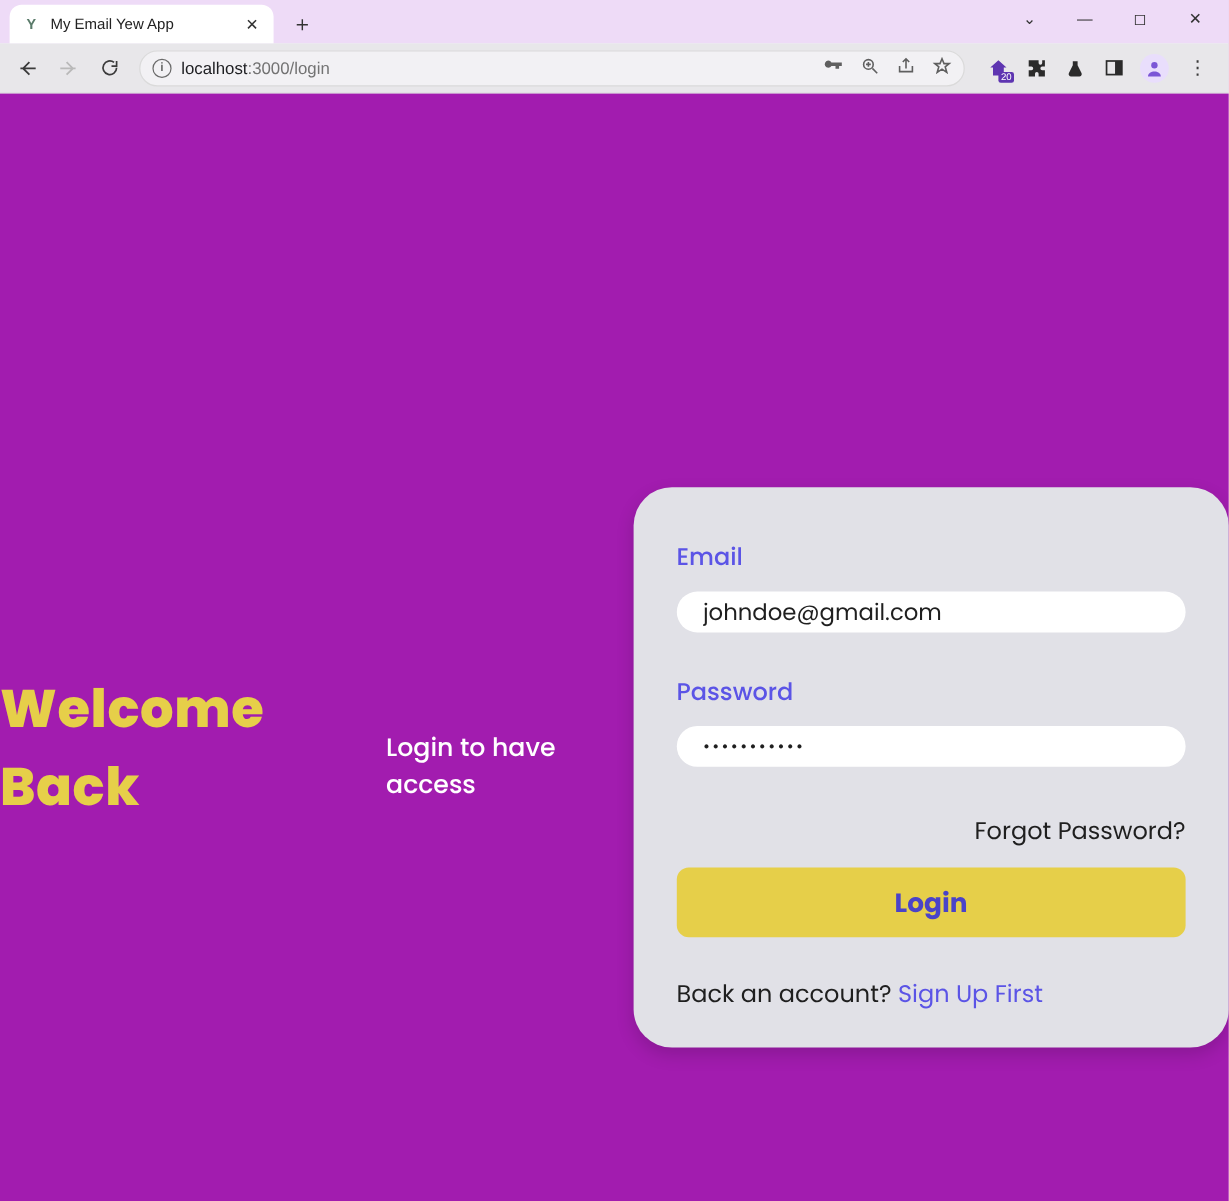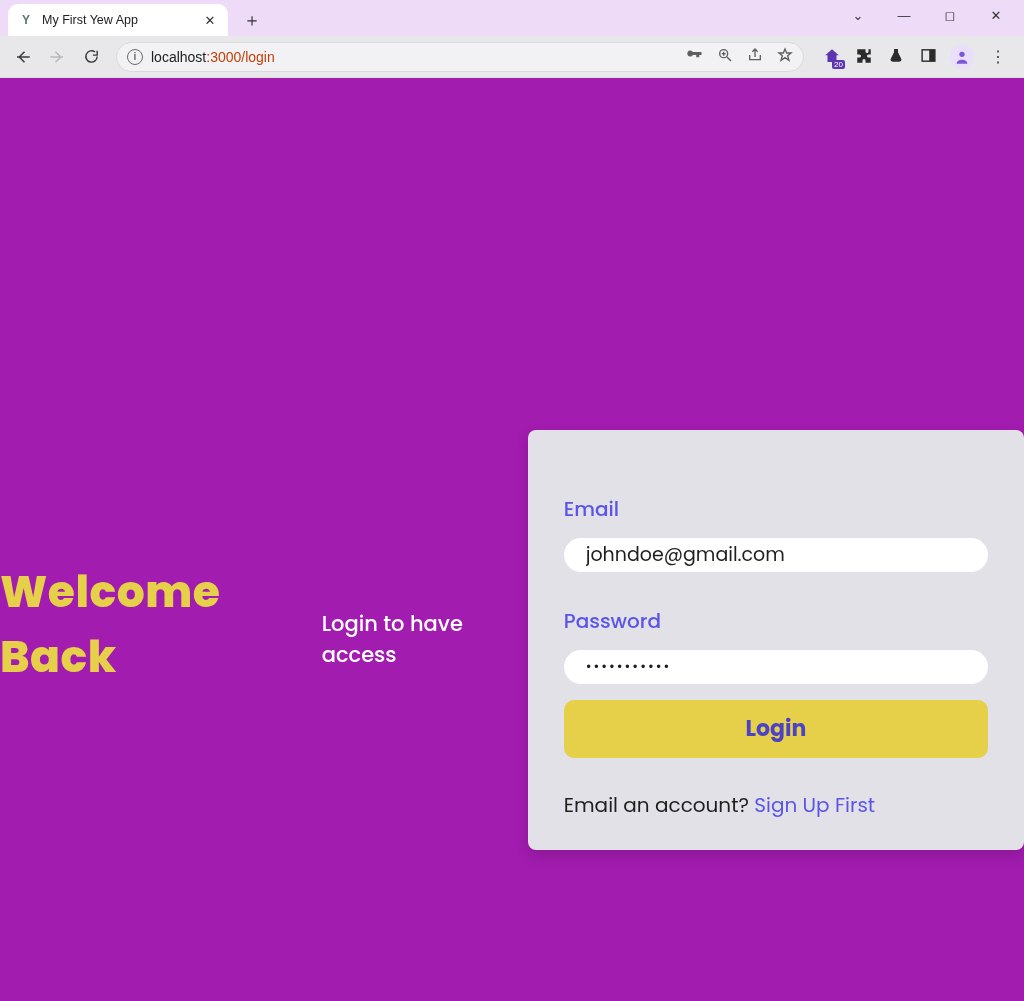--- a/index.html
+++ b/index.html
@@ -81,24 +81,24 @@
     color: #4b4b4b;
     font-size: 14px;
     margin: 0 6px;
   }
   .omnibox .info-icon {
     width: 16px; height: 16px; border: 1.5px solid #6a6a6a; border-radius: 50%;
     display: inline-flex; align-items: center; justify-content: center;
     font-size: 10px; color: #6a6a6a; font-weight: bold;
   }
   .omnibox .url .host { color: #202124; }
-  .omnibox .url .path { color: #c2410c; }
+  .omnibox .url .path { color: #737373; }
   .omnibox .right-icons { margin-left: auto; display: flex; gap: 14px; align-items: center; color: #5f5f5f; }
   .ext-icons { display: flex; gap: 12px; align-items: center; padding: 0 6px 0 8px; }
-  .ext-icons .icon { width: 20px; height: 20px; display: inline-flex; justify-content: center; color: #2b2b2b; }
+  .ext-icons .icon { width: 20px; height: 20px; display: inline-flex; align-items: center; justify-content: center; color: #2b2b2b; }
   .ext-icons .home-badge { position: relative; color: #5e35b1; }
   .ext-icons .home-badge .badge {
     position: absolute; bottom: -2px; right: -3px;
     background: #5e35b1; color: #fff; font-size: 8px; padding: 0 2px; border-radius: 2px;
   }
   .avatar {
     width: 24px; height: 24px; border-radius: 50%;
     background: #e9defc; display: inline-flex; align-items: center; justify-content: center;
     color: #7b56d6;
   }
@@ -125,22 +125,22 @@
     margin-top: 30px;
     font-family: "Poppins","Segoe UI",Arial,sans-serif;
     font-size: 21px;
     color: #ffffff;
     font-weight: 500;
   }
   .card {
     margin-top: 32px;
     width: 528px;
     background: #e1e1e7;
-    border-radius: 8px;
-    padding: 64px 36px 30px 36px;
+    border-radius: 32px;
+    padding: 43px 36px 30px 36px;
     box-shadow: 0 6px 14px rgba(0,0,0,0.15);
   }
   .field-label {
     color: #5b54e6;
     font-size: 20px;
     font-weight: 500;
     margin-bottom: 14px;
     font-family: "Poppins","Segoe UI",Arial,sans-serif;
   }
   .text-input {
@@ -184,21 +184,21 @@
     font-family: "Poppins","Segoe UI",Arial,sans-serif;
   }
   .signup-row a { color: #5b54e6; text-decoration: none; cursor: pointer; }
 </style>
 </head>
 <body>
 
 <div class="window-titlebar">
   <div class="tab">
     <span class="favicon">Y</span>
-    <span>My First Yew App</span>
+    <span>My Email Yew App</span>
     <span class="close">✕</span>
   </div>
   <div class="new-tab">＋</div>
 
   <div class="window-controls">
     <span class="win-chevron">⌄</span>
     <span>―</span>
     <span>◻</span>
     <span>✕</span>
   </div>
@@ -294,20 +294,21 @@
     <div class="field-block">
       <div class="field-label">Email</div>
       <input class="text-input" type="text" value="johndoe@gmail.com" style="">
     </div>
 
     <div class="field-block">
       <div class="field-label">Password</div>
       <input class="text-input pwd" type="text" value="•••••••••••" style="">
     </div>
 
+    <div class="forgot">Forgot Password?</div>
 
     <button class="login-btn">Login</button>
 
     <div class="signup-row">
-      <span>Email an account? </span><a>Sign Up First</a>
+      <span>Back an account? </span><a>Sign Up First</a>
     </div>
   </div>
 </div>
 
 </body></html>

